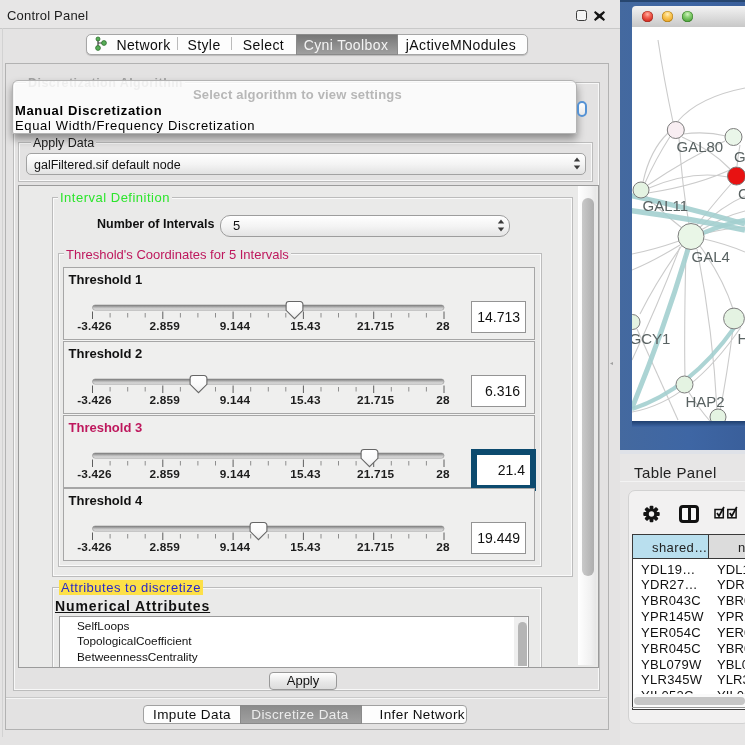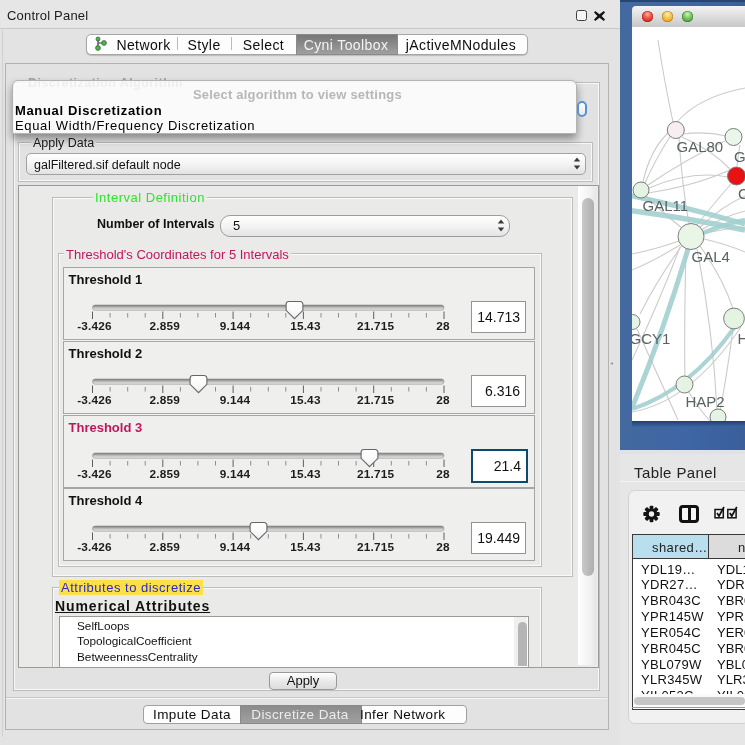--- a/index.html
+++ b/index.html
@@ -52,21 +52,21 @@
   <path d="M5,0.5 L8.2,4.5 L1.8,4.5 Z" fill="#3a3a3a"></path>
     <path d="M5,12.5 L8.2,8.5 L1.8,8.5 Z" fill="#3a3a3a"></path>
 </svg>
 
 <div class="abs" style="left:18px;top:185px;width:579px;height:481px;border:1px solid #9b9b9b;background:#eaeae9;"></div>
 
 <div class="abs" style="left:578px;top:186px;width:18px;height:479px;background:linear-gradient(90deg,#ffffff,#f1f1f1 70%,#e6e6e6);"></div>
 <div class="abs" style="left:582px;top:198px;width:12px;height:378px;border-radius:6px;background:linear-gradient(90deg,#c9c9c9,#aeaeae);"></div>
 
 <div class="abs etch" style="left:52px;top:197px;width:519px;height:378px;"></div>
-<div class="abs" style="left:58px;top:190px;font-size:13px;letter-spacing:0.5px;color:#2ce52c;background:#eaeae9;padding:0 2px;margin-left:35px;">Interval Definition</div>
+<div class="abs" style="left:58px;top:190px;font-size:13px;letter-spacing:0.5px;color:#2ce52c;background:#eaeae9;padding:0 2px;">Interval Definition</div>
 
 <div class="abs" style="left:97px;top:217px;font-size:12.5px;font-weight:700;color:#111;">Number of Intervals</div>
 <div class="abs" style="left:220px;top:215px;width:288px;height:20px;border:1px solid #9d9d9d;border-radius:10px;background:linear-gradient(#ffffff,#f4f4f4 50%,#e4e4e4);"></div>
 <div class="abs" style="left:233px;top:218px;font-size:13px;color:#111;">5</div>
 <svg class="abs" style="left:496px;top:219px;" width="10" height="13">
   <path d="M5,0.5 L8.2,4.5 L1.8,4.5 Z" fill="#3a3a3a"></path>
     <path d="M5,12.5 L8.2,8.5 L1.8,8.5 Z" fill="#3a3a3a"></path>
 </svg>
 
 <div class="abs etch" style="left:58px;top:253px;width:482px;height:312px;"></div>
@@ -181,21 +181,21 @@
       <line x1="363.4" y1="46" x2="363.4" y2="50.5" stroke="#8d8d8d" stroke-width="1"></line>
       <line x1="381.0" y1="44.5" x2="381.0" y2="52" stroke="#5e5e5e" stroke-width="1"></line>
       <text x="31.5" y="62.5" text-anchor="middle" font-size="11.8" font-weight="bold" letter-spacing="0.2" fill="#1d1d1d">-3.426</text>
       <text x="101.8" y="62.5" text-anchor="middle" font-size="11.8" font-weight="bold" letter-spacing="0.2" fill="#1d1d1d">2.859</text>
       <text x="172.1" y="62.5" text-anchor="middle" font-size="11.8" font-weight="bold" letter-spacing="0.2" fill="#1d1d1d">9.144</text>
       <text x="242.4" y="62.5" text-anchor="middle" font-size="11.8" font-weight="bold" letter-spacing="0.2" fill="#1d1d1d">15.43</text>
       <text x="312.7" y="62.5" text-anchor="middle" font-size="11.8" font-weight="bold" letter-spacing="0.2" fill="#1d1d1d">21.715</text>
       <text x="380.0" y="62.5" text-anchor="middle" font-size="11.8" font-weight="bold" letter-spacing="0.2" fill="#1d1d1d">28</text>
     <path transform="translate(306.5,34)" d="M-5.6,0.55 h11.2 a2.8,2.8 0 0 1 2.8,2.8 v6 l-8.4,8.4 l-8.4,-8.4 v-6 a2.8,2.8 0 0 1 2.8,-2.8 z" fill="url(#thumbgrad)" stroke="#666" stroke-width="1.1"></path>
   </svg>
-  <div class="abs" style="left:471px;top:448.7px;width:48px;height:30px;background:#fff;border:2px solid #0c4a6e;font-size:14px;color:#111;text-align:right;line-height:30px;padding-right:5px;">21.4</div>
+  <div class="abs" style="left:471px;top:448.7px;width:48px;height:30px;background:#fff;border:6px solid #0c4a6e;font-size:14px;color:#111;text-align:right;line-height:30px;padding-right:5px;">21.4</div>
   <div class="abs" style="left:62.5px;top:488.3px;width:470.5px;height:71px;background:#efefee;border:1px solid #a6a6a6;"></div>
   <div class="abs" style="left:68.5px;top:493.3px;font-size:13px;font-weight:700;color:#111;">Threshold 4</div>
   <svg class="abs" style="left:62.5px;top:488.3px;" width="470.5" height="71">
     <rect x="29.5" y="38" width="351.5" height="5.2" rx="2.6" fill="url(#trackgrad)" stroke="#8f8f8f" stroke-width="0.6"></rect>
     <line x1="29.5" y1="44.5" x2="29.5" y2="52" stroke="#5e5e5e" stroke-width="1"></line>
       <line x1="47.1" y1="46" x2="47.1" y2="50.5" stroke="#8d8d8d" stroke-width="1"></line>
       <line x1="64.7" y1="46" x2="64.7" y2="50.5" stroke="#8d8d8d" stroke-width="1"></line>
       <line x1="82.2" y1="46" x2="82.2" y2="50.5" stroke="#8d8d8d" stroke-width="1"></line>
       <line x1="99.8" y1="44.5" x2="99.8" y2="52" stroke="#5e5e5e" stroke-width="1"></line>
       <line x1="117.4" y1="46" x2="117.4" y2="50.5" stroke="#8d8d8d" stroke-width="1"></line>
@@ -233,21 +233,21 @@
 <div class="abs" style="left:517.5px;top:622px;width:9px;height:44px;border-radius:4.5px 4.5px 0 0;background:#b5b5b5;"></div>
 
 <div class="abs" style="left:269px;top:672px;width:66px;height:16px;border:1px solid #999;border-radius:4px;background:linear-gradient(#ffffff,#e8e8e8 55%,#dcdcdc);text-align:center;font-size:13px;line-height:16px;color:#111;">Apply</div>
 
 <div class="abs" style="left:6px;top:697px;width:601px;height:1px;background:#c9c9c9;"></div>
 <div class="abs" style="left:6px;top:698px;width:601px;height:1px;background:#f5f5f5;"></div>
 <div class="abs" style="left:143px;top:705px;width:322px;height:17px;border:1px solid #a0a0a0;border-radius:4px;background:#fdfdfd;"></div>
 <div class="abs" style="left:240px;top:705px;width:120px;height:17px;background:linear-gradient(#8b8b8b,#a0a0a0);border:1px solid #8a8a8a;"></div>
 <div class="abs" style="left:143px;top:707px;width:98px;text-align:center;font-size:13.5px;letter-spacing:0.4px;color:#0d0d0d;">Impute Data</div>
 <div class="abs" style="left:240px;top:707px;width:120px;text-align:center;font-size:13.5px;letter-spacing:0.4px;color:#ececec;">Discretize Data</div>
-<div class="abs" style="left:360px;top:707px;width:105px;text-align:left;font-size:13.5px;letter-spacing:0.4px;color:#0d0d0d;">Infer Network</div>
+<div class="abs" style="left:360px;top:707px;width:105px;text-align:right;font-size:13.5px;letter-spacing:0.4px;color:#0d0d0d;">Infer Network</div>
 
 <div class="abs" style="left:610px;top:359px;width:4px;height:6px;color:#a0a0a0;font-size:6px;">◂</div>
 
 <div class="abs" style="left:12px;top:80px;width:563px;height:52px;background:rgba(255,255,255,0.82);border:1px solid #b3b3b3;border-radius:6px 6px 2px 2px;box-shadow:0 5px 9px rgba(0,0,0,0.4);"></div>
 <div class="abs" style="left:193px;top:87px;font-size:13px;font-weight:700;letter-spacing:0.2px;color:#b7b7b7;">Select algorithm to view settings</div>
 <div class="abs" style="left:15px;top:103px;font-size:13px;font-weight:700;letter-spacing:0.65px;color:#000;">Manual Discretization</div>
 <div class="abs" style="left:15px;top:118px;font-size:13px;letter-spacing:0.65px;color:#000;">Equal Width/Frequency Discretization</div>
 
 <div class="abs" style="left:577px;top:101px;width:6px;height:12px;border:2.5px solid #5592d4;border-radius:5px;background:linear-gradient(#fff,#e8e8e8);"></div>
 

